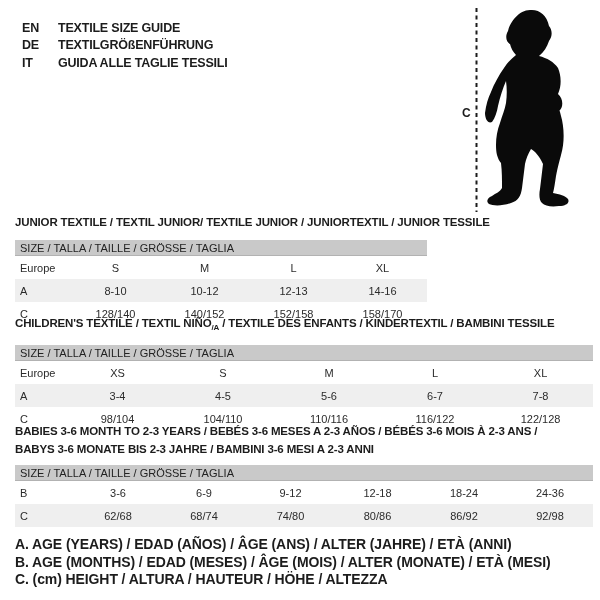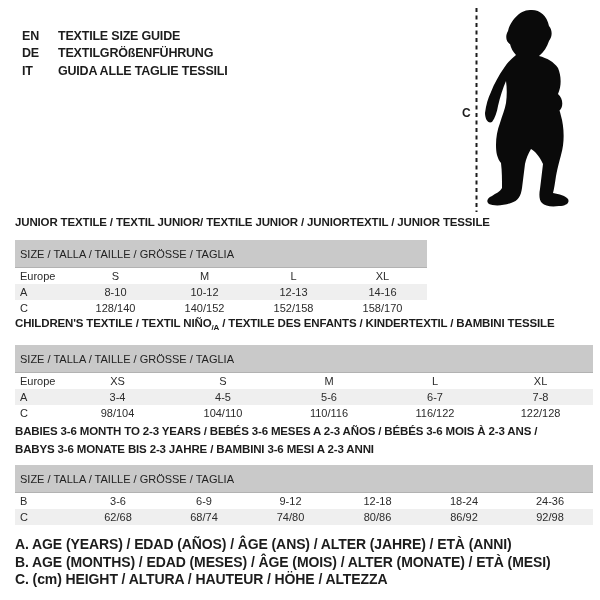--- a/index.html
+++ b/index.html
@@ -3,38 +3,38 @@
 <meta charset="utf-8">
 <style>
   html,body{margin:0;padding:0;}
   body{
     width:600px;height:600px;position:relative;background:#ffffff;
     font-family:"Liberation Sans","DejaVu Sans",sans-serif;color:#1c1c1c;
     overflow:hidden;
   }
   .abs{position:absolute;}
   
-  .lang-block{top:28px;left:22px;}
+  .lang-block{top:20px;left:22px;}
   .lang-row{display:flex;line-height:17.4px;font-size:12.5px;font-weight:700;letter-spacing:-0.2px;}
   .lang-code{width:36px;flex:none;}
   
   .figure-wrap{top:0;left:458px;width:142px;height:215px;}
   .height-label{position:absolute;left:4px;top:106px;font-size:12px;font-weight:700;}
   
   .section-title{font-size:11.5px;font-weight:700;letter-spacing:-0.15px;white-space:nowrap;}
   .section-title .sub{font-size:8px;vertical-align:-3px;}
   .two-line{line-height:18px;}
   
   table{border-collapse:collapse;table-layout:fixed;}
   .size-bar td{
     background:#c9c9c9;border-bottom:1px solid #b2b2b2;
-    font-size:11px;text-align:left;padding:0 0 0 5px;height:27px;color:#222;
+    font-size:11px;text-align:left;padding:0 0 0 5px;height:15px;color:#222;
     white-space:nowrap;
   }
-  td{font-size:11px;height:16px;padding:0;text-align:center;color:#2b2b2b;white-space:nowrap;}
+  td{font-size:11px;height:23px;padding:0;text-align:center;color:#2b2b2b;white-space:nowrap;}
   td.rowlabel{text-align:left;padding-left:5px;}
   tr.alt td{background:#efefef;}
   
   .footnotes{top:536px;left:15px;font-size:14px;font-weight:700;line-height:17.6px;letter-spacing:-0.1px;}
 </style>
 </head>
 <body>
 
 <div class="abs lang-block">
   <div class="lang-row">

